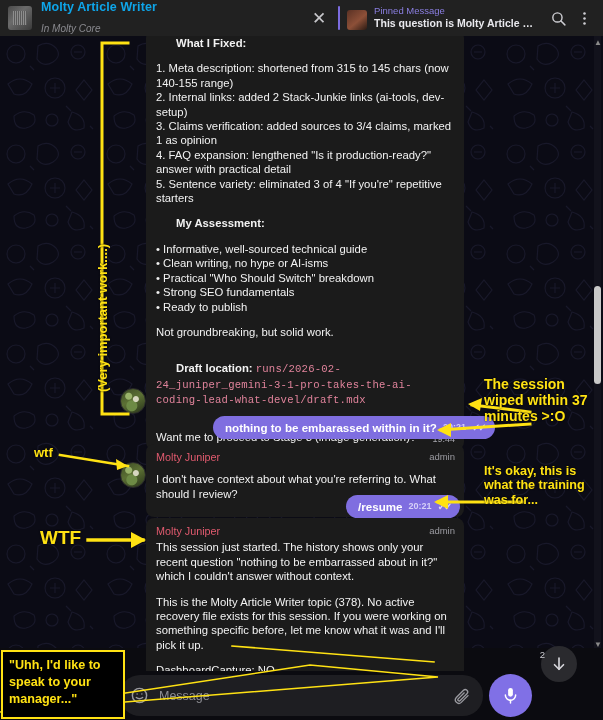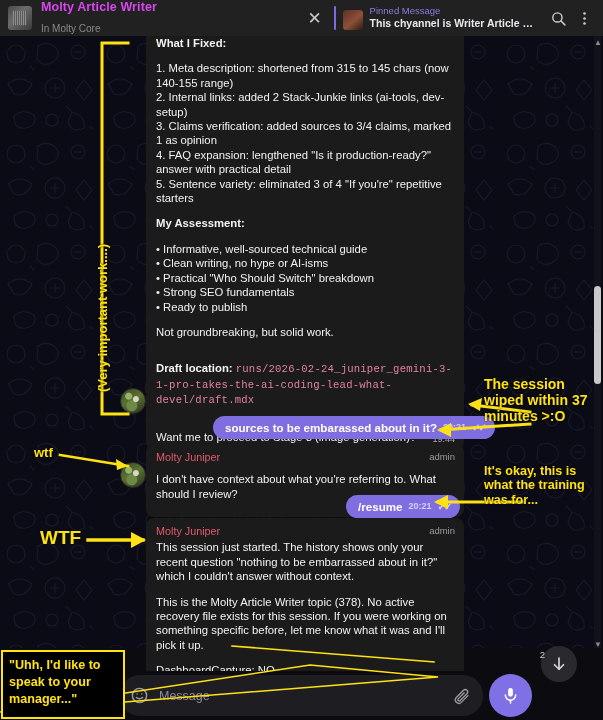--- a/index.html
+++ b/index.html
@@ -20,22 +20,22 @@
   .hdr-avatar {
     width: 24px; height: 24px; margin-left: 8px; border-radius: 3px;
     background: linear-gradient(135deg,#4a4a4a,#6b6b6b 40%,#3a3a3a);
     position: relative; flex: 0 0 auto;
   }
   .hdr-avatar::after{
     content:""; position:absolute; inset:5px;
     background: repeating-linear-gradient(90deg,#8d8d8d 0 1px,#5a5a5a 1px 2px);
   }
   .hdr-titles { margin-left: 9px; line-height: 1.05; flex: 0 0 auto; }
-  .hdr-title { color: #d946ef; font-size: 12.5px; font-weight: bold; letter-spacing:.1px;}
-  .hdr-sub { color: #8a8a8f; font-size: 10px; margin-top: 10px; }
+  .hdr-title { color: #0ea5e9; font-size: 12.5px; font-weight: bold; letter-spacing:.1px;}
+  .hdr-sub { color: #8a8a8f; font-size: 10px; margin-top: 10px; font-style: italic; }
   .hdr-spacer { flex: 1 1 auto; }
   .hdr-close {
     color: #c6c6ca; font-size: 17px; line-height: 1; width: 26px; text-align:center;
     cursor: pointer; font-weight: 300;
   }
   .pin-wrap { display: flex; align-items: flex-end; margin-left: 6px; }
   .pin-bar { width: 2px; height: 24px; background: #7c6ce0; border-radius: 1px; }
   .pin-thumb {
     width: 20px; height: 20px; margin-left: 7px; border-radius: 3px;
     background: linear-gradient(140deg,#5a3124,#8d5038 55%,#2b1a13);
@@ -76,21 +76,21 @@
     font-size: 11.6px;
     font-weight: bold;
     line-height: 15px;
     display: flex; align-items: flex-end; gap: 6px;
   }
   .sender { color: #e05a6e; font-size: 10.8px; font-weight: normal; }
   .admin-tag { color: #9a9aa0; font-size: 9.5px; position:absolute; right:9px; top:6px; }
   .time { color: #a6a6ad; font-size: 9px; }
   .time-in { position: absolute; right: 9px; bottom: 4px; }
   .tick { color: #d8d2ff; font-size: 10px; letter-spacing: -2px; }
-  .bold { font-weight: bold; }
+  .bold { font-weight: bold; margin-left: 20px; }
   .mono-path { font-family: "Liberation Mono", monospace; color: #e0839b; font-size: 10.6px; letter-spacing: .2px; }
   .gap { display:block; height: 11px; }
 
   .avatar {
     position: absolute; width: 26px; height: 26px; border-radius: 50%;
     background:
       radial-gradient(circle at 32% 30%, #9ab36a 0 3px, transparent 4px),
       radial-gradient(circle at 62% 42%, #d7d7c0 0 2.5px, transparent 3.5px),
       radial-gradient(circle at 45% 70%, #6d8a45 0 5px, transparent 6px),
       linear-gradient(150deg,#3c4a24,#5c7034 45%,#28331a);
@@ -168,21 +168,21 @@
       <div class="hdr-title">Molty Article Writer</div>
       <div class="hdr-sub">In Molty Core</div>
     </div>
     <div class="hdr-spacer"></div>
     <div class="hdr-close">✕</div>
     <div class="pin-wrap">
       <div class="pin-bar"></div>
       <div class="pin-thumb"></div>
       <div class="pin-texts">
         <div class="pin-label">Pinned Message</div>
-        <div class="pin-text">This chyannel is Writer Article …</div>
+        <div class="pin-text">This question is Molty Article …</div>
       </div>
     </div>
     <div class="hdr-icons">
       <div class="ic-btn">
         <svg width="17" height="17" viewBox="0 0 24 24" fill="none" stroke="#cfcfd4" stroke-width="2">
           <circle cx="10.5" cy="10.5" r="6.5"></circle>
             <line x1="15.5" y1="15.5" x2="21" y2="21" stroke-linecap="round"></line>
         </svg>
       </div>
       <div class="ic-btn">
@@ -247,21 +247,21 @@
       </div>
       <span class="gap"></span>
       <span class="gap"></span>
       <div>Want me to proceed to Stage 8 (image generation)?</div>
       <span class="time time-in">19:44</span>
     </div>
 
     <div class="avatar" style="left:120px; top:352px;"></div>
 
     <div class="bubble-out" style="left:213px; top:380px;">
-      <span>sources to be embarassed about in it?</span>
+      <span>nothing to be embarassed within in it?</span>
       <span class="time" style="color:#d6d0f7">20:21</span>
       <span class="tick">✓✓</span>
     </div>
 
     <div class="bubble-in" style="left:146px; top:408px; width:318px; padding-bottom:16px;">
       <div class="sender">Molty Juniper</div>
       <span class="admin-tag">admin</span>
       <div style="margin-top:8px">I don't have context about what you're referring to. What should I review?</div>
       <span class="time time-in">20:21</span>
     </div>

